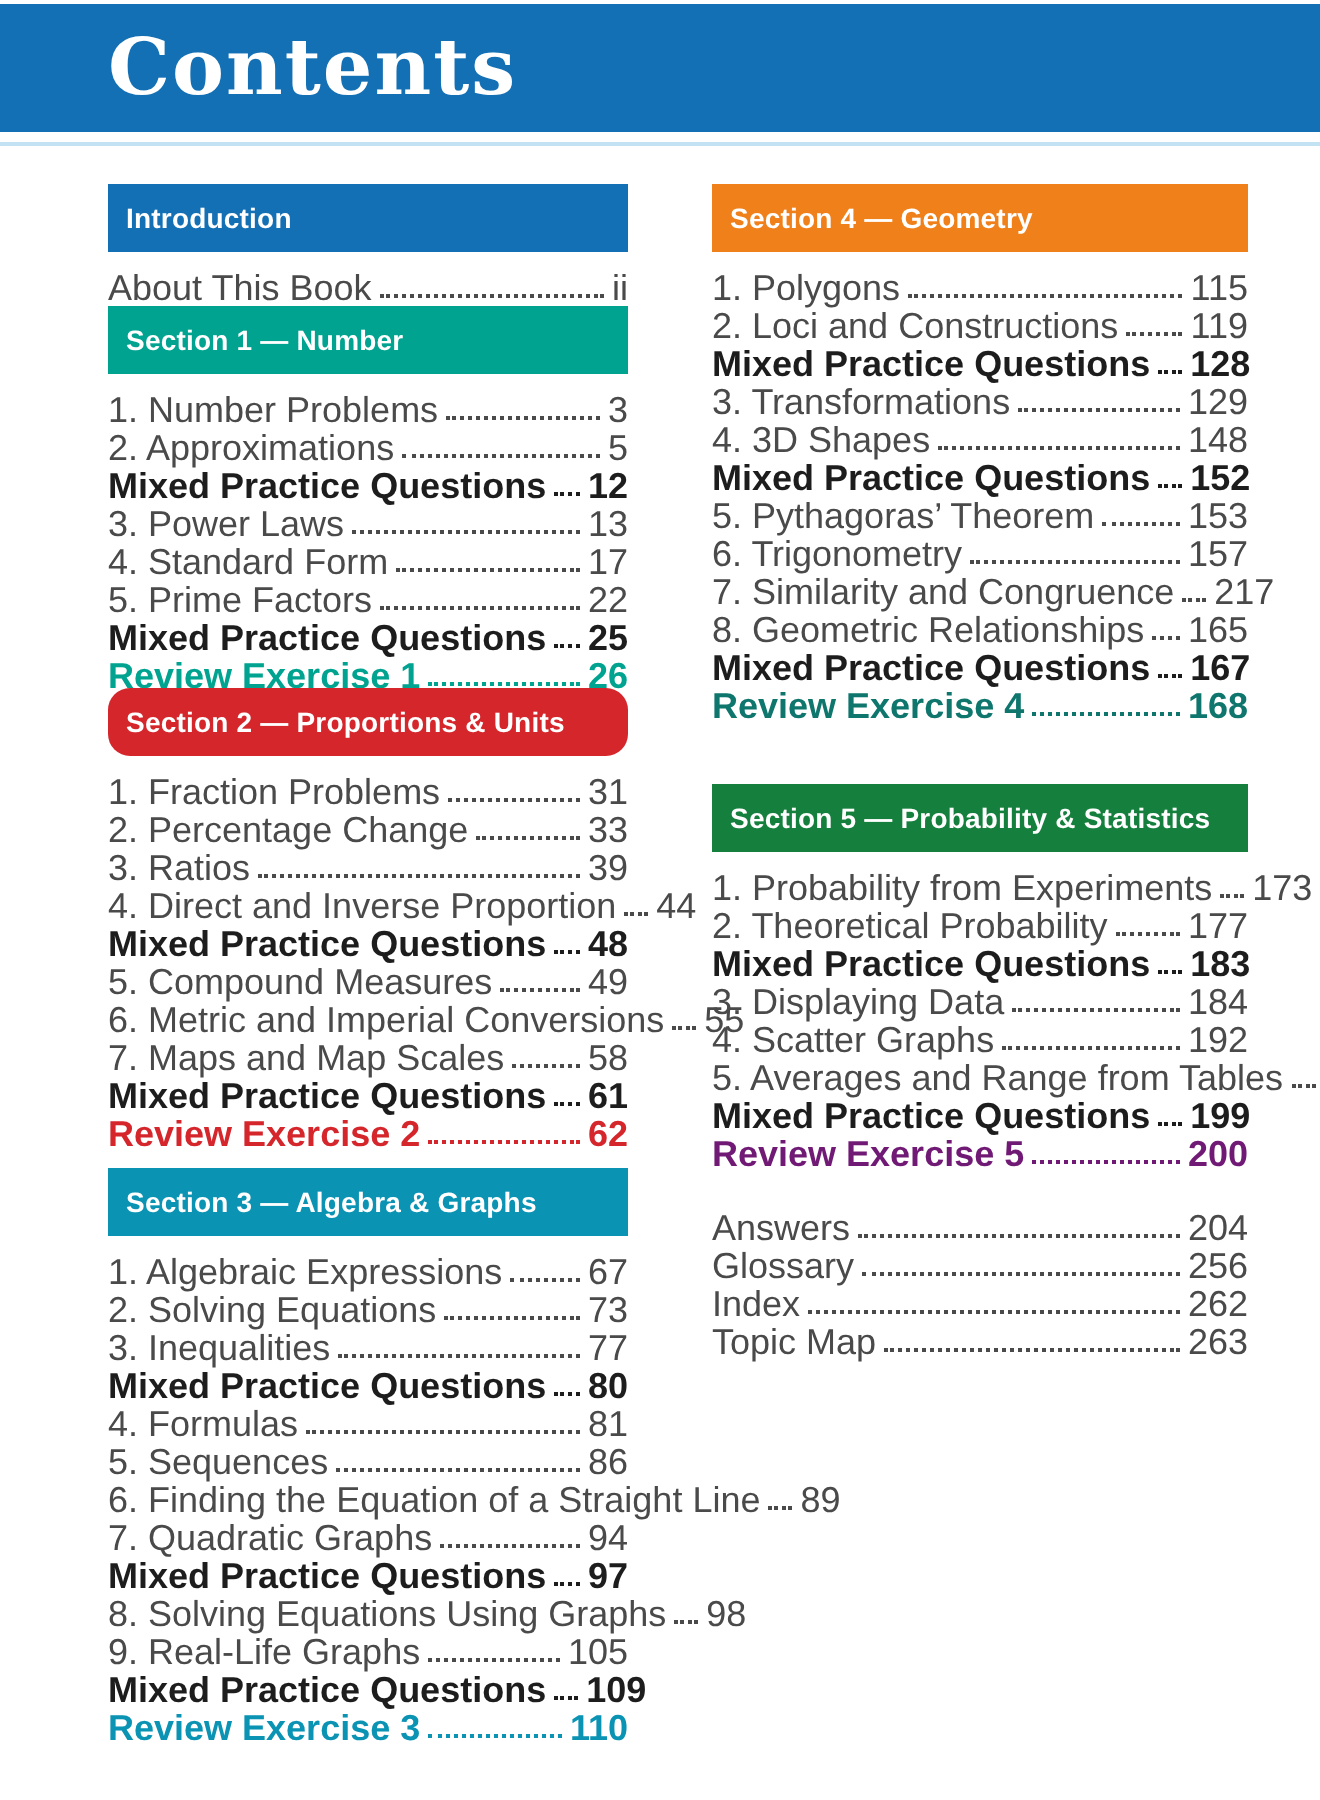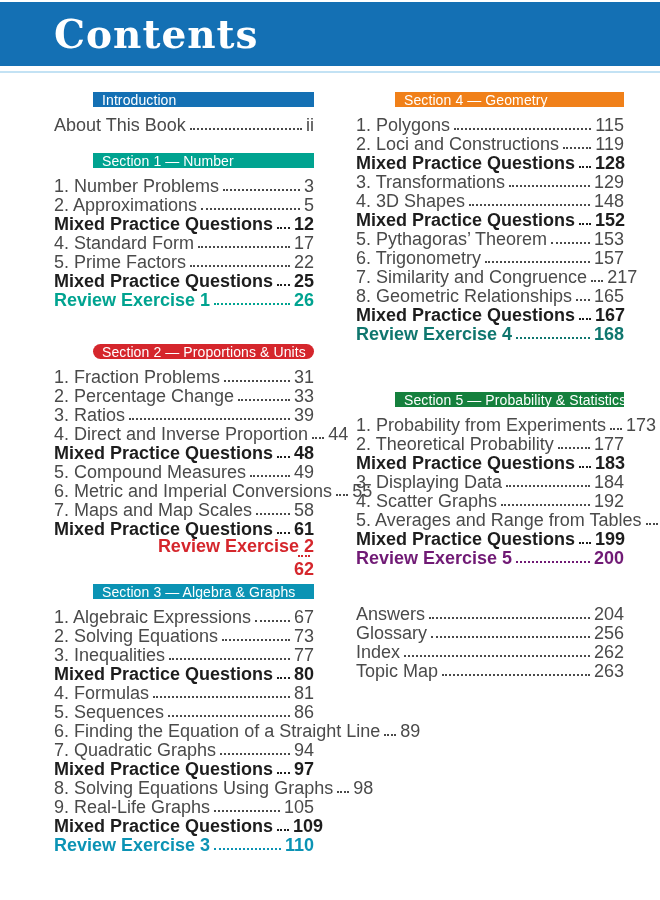--- a/index.html
+++ b/index.html
@@ -11,23 +11,23 @@
     position:absolute; left:0; top:2px; width:660px; height:64px;
     display:flex; align-items:center;
   }
   .top-title {
     margin-left:54px; color:#ffffff; font-family:"DejaVu Serif", serif;
     font-weight:bold; font-size:39px; letter-spacing:1px;
   }
   .top-rule { position:absolute; left:0; top:71px; width:660px; height:2px; }
   .block { position:absolute; }
   .banner {
-    height:15px; display:flex; align-items:center; padding-left:9px;
-    box-sizing:border-box; color:#ffffff; font-weight:normal; font-size:14px;
-    letter-spacing:0.1px; white-space:nowrap;margin-left:39px;
+    height:34px; display:flex; align-items:center; padding-left:9px;
+    box-sizing:border-box; color:#ffffff; font-weight:bold; font-size:14px;
+    letter-spacing:0.1px; white-space:nowrap;
   }
   .rows { margin-top:8px; }
   .rows.no-banner { margin-top:0; }
   .row {
     display:flex; align-items:flex-end; height:19px;
     font-size:18px; color:#4a4a4a;
   }
   .row .label { line-height:17px; white-space:nowrap; }
   .row .pagenum { line-height:17px; }
   .row .dots {
@@ -77,20 +77,25 @@
           <span class="label">2. Approximations</span>
           <span class="dots"></span>
           <span class="pagenum">5</span>
         </div>
         <div class="row bold">
           <span class="label">Mixed Practice Questions</span>
           <span class="dots"></span>
           <span class="pagenum">12</span>
         </div>
         <div class="row normal">
+          <span class="label">3. Power Laws</span>
+          <span class="dots"></span>
+          <span class="pagenum">13</span>
+        </div>
+        <div class="row normal">
           <span class="label">4. Standard Form</span>
           <span class="dots"></span>
           <span class="pagenum">17</span>
         </div>
         <div class="row normal">
           <span class="label">5. Prime Factors</span>
           <span class="dots"></span>
           <span class="pagenum">22</span>
         </div>
         <div class="row bold">
@@ -147,21 +152,21 @@
         <div class="row normal">
           <span class="label">7. Maps and Map Scales</span>
           <span class="dots"></span>
           <span class="pagenum">58</span>
         </div>
         <div class="row bold">
           <span class="label">Mixed Practice Questions</span>
           <span class="dots"></span>
           <span class="pagenum">61</span>
         </div>
-        <div class="row review" style="color: rgb(213, 38, 44); flex-direction: column;">
+        <div class="row review" style="color: rgb(213, 38, 44);">
           <span class="label">Review Exercise 2</span>
           <span class="dots"></span>
           <span class="pagenum">62</span>
         </div>
       </div>
   </div>
 
   <div class="block" id="blk-s3">
     <div class="banner" style="background-color: rgb(11, 147, 180);">Section 3 — Algebra &amp; Graphs</div>
     <div class="rows">

